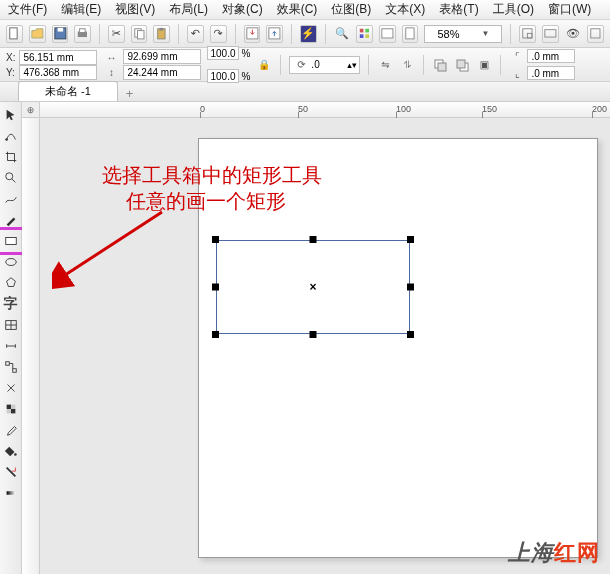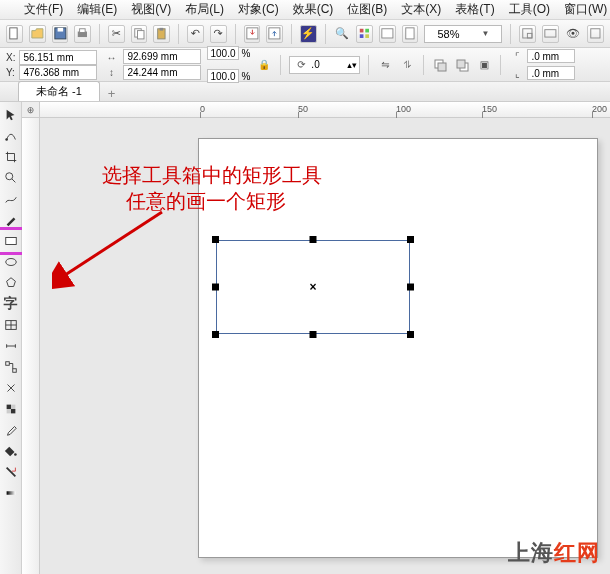--- a/index.html
+++ b/index.html
@@ -1,18 +1,18 @@
 <!DOCTYPE html>
 <html><head>
 <meta charset="utf-8">
 <style>
   * { box-sizing: border-box; margin: 0; padding: 0; user-select: none; }
   body { font-family: "Microsoft YaHei", sans-serif; font-size: 11px; background: #f0f0f0; width: 610px; height: 574px; overflow: hidden; position: relative; }
   
-  .menubar { display: flex; background: linear-gradient(#fdfdfd,#ececec); height: 20px; border-bottom: 1px solid #d6d6d6; padding-left: 24px; align-items: center; gap: 14px; font-size: 12px; color: #222; }
+  .menubar { display: flex; background: linear-gradient(#fdfdfd,#ececec); height: 20px; border-bottom: 1px solid #d6d6d6; padding-left: 8px; align-items: center; gap: 14px; font-size: 12px; color: #222; }
   .menubar span { cursor: default; }
   
   .toolbar { display: flex; align-items: center; background: linear-gradient(#fafafa,#e8e8e8); height: 28px; border-bottom: 1px solid #d0d0d0; padding: 2px 6px; gap: 6px; }
   .tbtn { width: 18px; height: 18px; display: flex; align-items: center; justify-content: center; background: linear-gradient(#fff,#e8e8e8); border: 1px solid #c8c8c8; border-radius: 2px; font-size: 11px; color: #444; }
   .tbtn.flat { border: none; background: transparent; }
   .sep { width: 1px; height: 20px; background: #ccc; margin: 0 2px; }
   .zoom-box { display: flex; align-items: center; border: 1px solid #bbb; background: #fff; height: 18px; padding: 0 12px; font-size: 11px; }
   .zoom-box input { border: none; width: 42px; font-size: 11px; outline: none; }
   .zoom-box .dd { font-size: 8px; color: #555; padding-left: 2px; }
   
@@ -22,21 +22,21 @@
   .mmbox { display: flex; align-items: center; border: 1px solid #c0c0c0; background: #fff; height: 15px; width: 78px; padding: 0 3px; font-size: 10px; justify-content: space-between; }
   .pct-group { display: grid; grid-template-rows: 1fr 1fr; gap: 9px; font-size: 10px; }
   .pct-row { display: flex; align-items: center; gap: 2px; }
   .pct-row input { width: 32px; height: 14px; border: 1px solid #c0c0c0; font-size: 10px; padding: 0 2px; }
   .angle-box { display: flex; align-items: center; gap: 2px; border: 1px solid #c0c0c0; background: #fff; height: 18px; padding: 0 3px; }
   .angle-box input { border: none; width: 34px; font-size: 10px; outline: none; }
   .small-icon { width: 16px; height: 16px; display: inline-flex; align-items: center; justify-content: center; color: #555; }
   .outline-group { display: grid; grid-template-rows: 1fr 1fr; gap: 1px; font-size: 10px; }
   
   .tabbar { display: flex; background: linear-gradient(#f5f5f5,#e6e6e6); height: 20px; border-bottom: 1px solid #ccc; align-items: flex-end; padding-left: 18px; }
-  .tab { background: #fff; border: 1px solid #c0c0c0; border-bottom: none; padding: 2px 17px; font-size: 11px; border-radius: 3px 3px 0 0; margin-right: 2px; }
+  .tab { background: #fff; border: 1px solid #c0c0c0; border-bottom: none; padding: 2px 26px; font-size: 11px; border-radius: 3px 3px 0 0; margin-right: 2px; }
   .tab.add { background: transparent; border: none; color: #888; font-size: 13px; padding: 0 6px; }
   
   .workspace { position: relative; display: flex; height: calc(574px - 20px - 28px - 34px - 20px); }
   .toolbox { width: 22px; background: linear-gradient(90deg,#f6f6f6,#e9e9e9); border-right: 1px solid #d0d0d0; display: flex; flex-direction: column; align-items: center; padding-top: 4px; gap: 3px; }
   .toolbox .tool { width: 18px; height: 18px; display: flex; align-items: center; justify-content: center; font-size: 12px; color: #444; position: relative; }
   .toolbox .tool.highlighted { outline: 3px solid #d63cd6; outline-offset: 2px; }
   .tool svg { width: 14px; height: 14px; }
   
   .canvas-area { flex: 1; position: relative; background: #e8e8e8; overflow: hidden; }
   .hruler { position: absolute; top: 0; left: 18px; right: 0; height: 16px; background: linear-gradient(#fff,#eee); border-bottom: 1px solid #ccc; display: flex; }
@@ -52,21 +52,21 @@
   .sel-rect { position: absolute; top: 130px; left: 186px; width: 210px; height: 110px; }
   .sel-rect .shape { position: absolute; inset: 8px; border: 1px solid #4a6aa0; background: transparent; }
   .handle { position: absolute; width: 7px; height: 7px; background: #000; }
   .h-tl { top: 4px; left: 4px; } .h-tc { top: 4px; left: 50%; transform: translateX(-50%); } .h-tr { top: 4px; right: 4px; }
   .h-ml { top: 50%; left: 4px; transform: translateY(-50%); } .h-mr { top: 50%; right: 4px; transform: translateY(-50%); }
   .h-bl { bottom: 4px; left: 4px; } .h-bc { bottom: 4px; left: 50%; transform: translateX(-50%); } .h-br { bottom: 4px; right: 4px; }
   .center-x { position: absolute; top: 50%; left: 50%; transform: translate(-50%,-50%); font-size: 12px; color: #000; font-weight: bold; }
   
   .watermark { position: absolute; bottom: 6px; right: 10px; font-size: 22px; font-weight: bold; letter-spacing: 1px; }
   .watermark .red { color: #e53c1a; }
-  .watermark .gray { color: #555; }
+  .watermark .gray { color: #555; font-style: italic; }
 </style>
 </head>
 <body>
 
 <div class="menubar">
   <span>文件(F)</span>
   <span>编辑(E)</span>
   <span>视图(V)</span>
   <span>布局(L)</span>
   <span>对象(C)</span>

